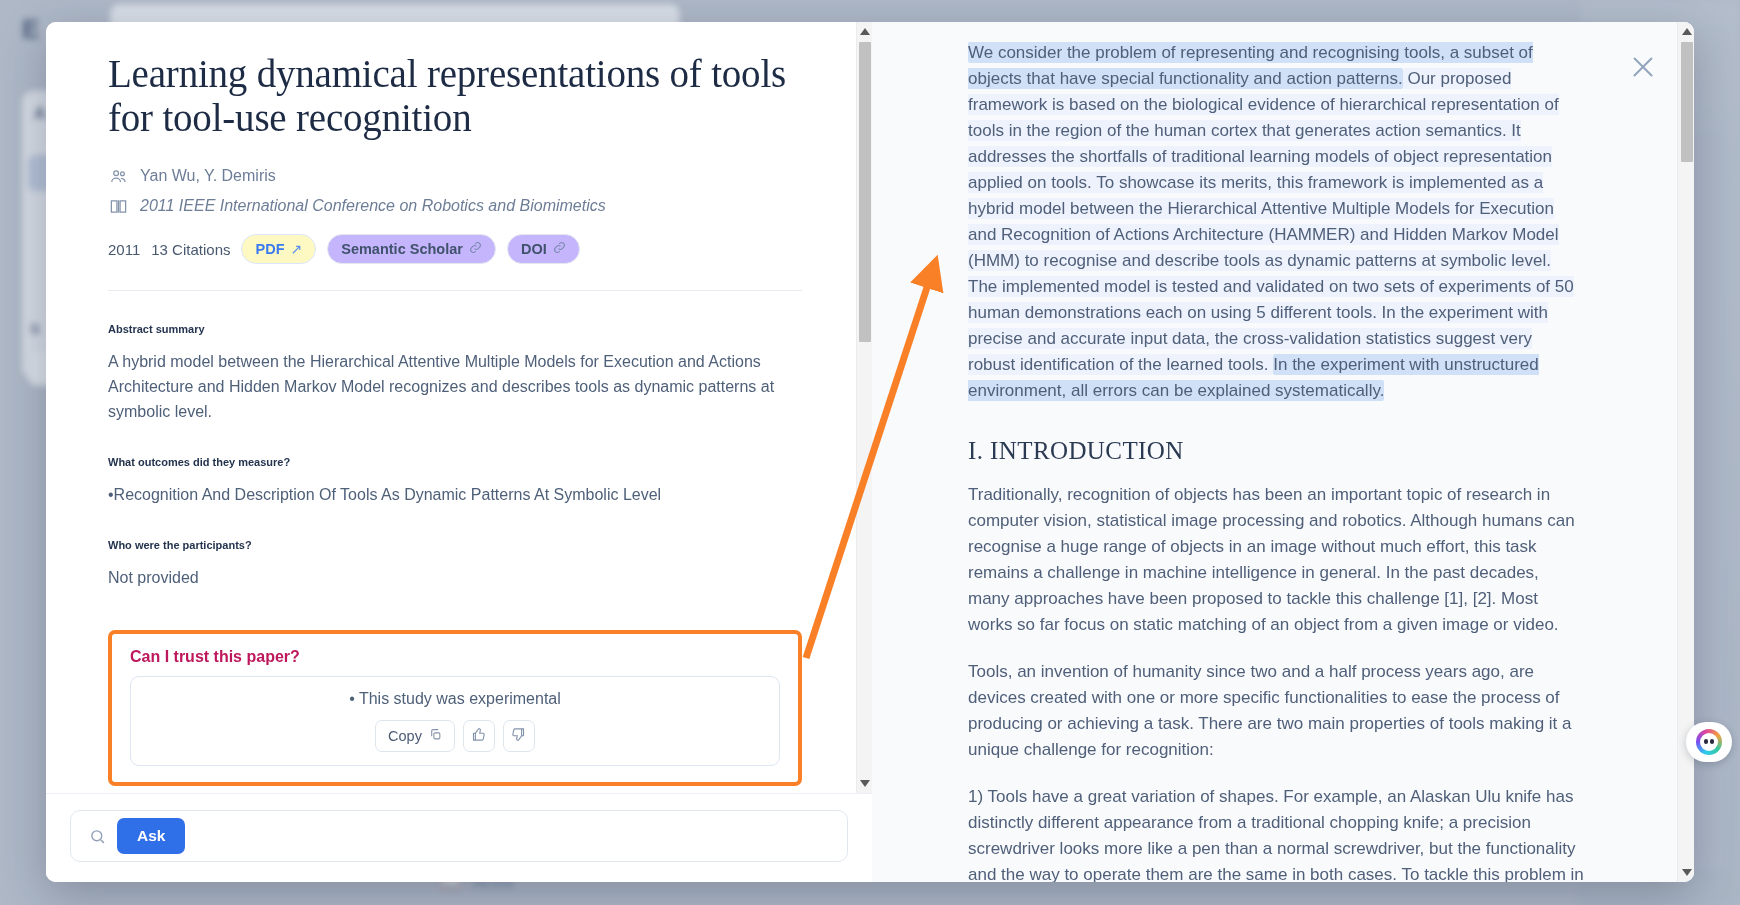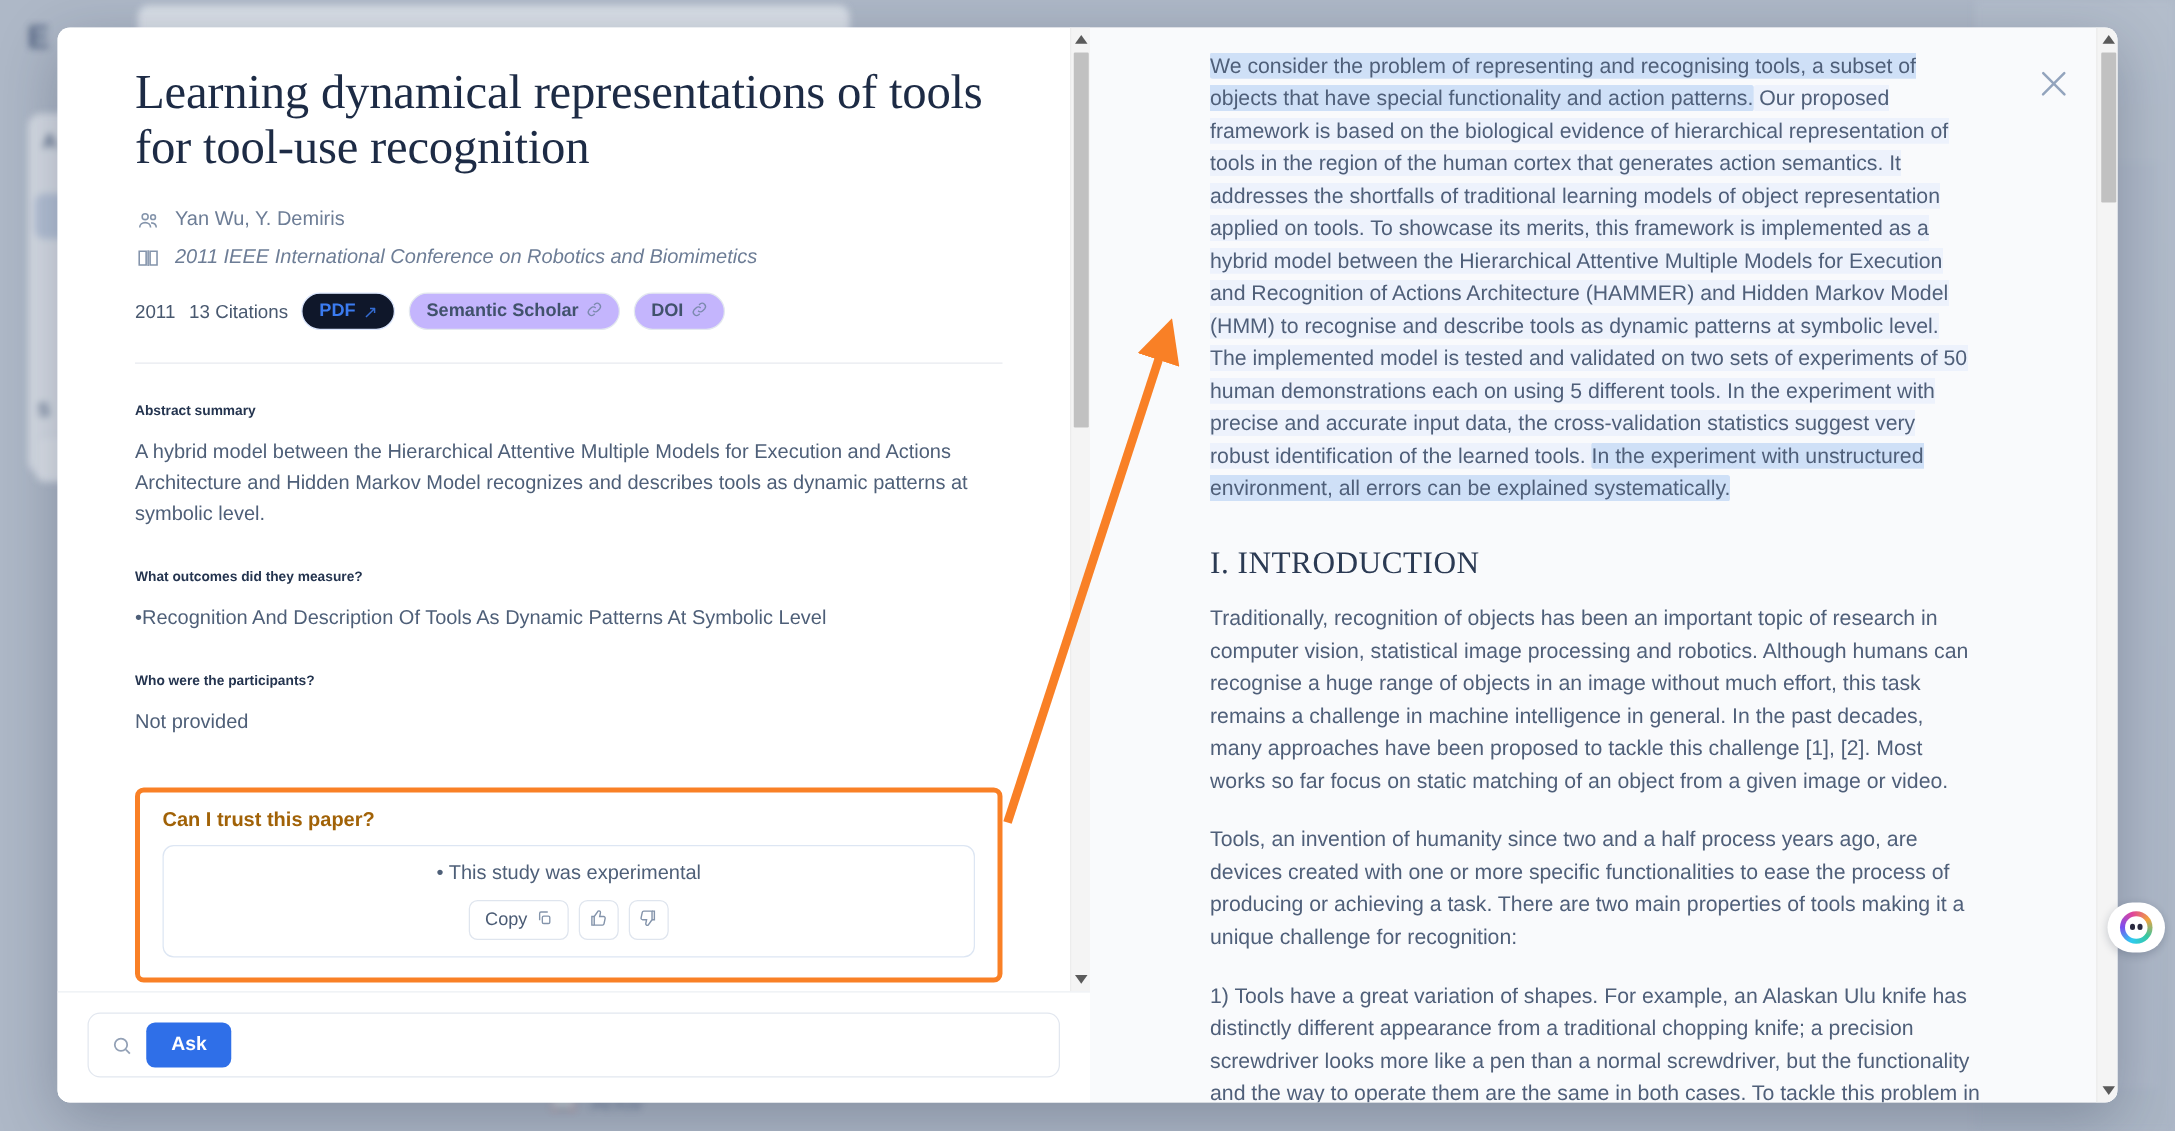--- a/index.html
+++ b/index.html
@@ -122,21 +122,21 @@
   }
   .chip-plain { font-size: 15px; color: #48586f; }
   .chip {
     display: inline-flex; align-items: center; gap: 6px;
     height: 30px; padding: 0 13px;
     border-radius: 15px;
     background: #c4b5fd; border: 1px solid #e3e8ef;
     font-size: 14.5px; font-weight: 700; color: #41526c;
     cursor: pointer; white-space: nowrap;
   }
-  .chip.pdf { background: #0f172a; border-color: #dbe6fd; color: #3b7bf0; }
+  .chip.pdf { background: #fef9c3; border-color: #dbe6fd; color: #3b7bf0; }
   .chip .glyph { font-weight: 400; font-size: 14px; opacity: .85; }
 
   .divider { height: 1px; background: #e7eaf0; margin: 26px 0 0 0; }
 
   .sect { margin-top: 32px; }
   .sect h3 {
     font-size: 11px; font-weight: 700; color: #24344f;
     margin-bottom: 14px;
   }
   .sect p, .sect li {
@@ -145,21 +145,21 @@
   .bullet-tight { font-size: 16px; line-height: 25px; color: #4e5f78; }
 
   
   .trust-wrap {
     position: relative;
     margin-top: 40px;
     border: 4px solid #f98026;
     border-radius: 7px;
     padding: 14px 18px 16px 18px;
   }
-  .trust-wrap h3 { font-size: 16px; font-weight: 700; color: #a16207; margin-bottom: 10px; }
+  .trust-wrap h3 { font-size: 16px; font-weight: 700; color: #be185d; margin-bottom: 10px; }
   .trust-card {
     border: 1px solid #dde6f3;
     border-radius: 9px;
     background: #fff;
     padding: 13px 14px;
     display: flex; align-items: center; justify-content: space-between;
     gap: 12px;
     flex-direction: column;
   }
   .trust-card .txt { font-size: 16px; color: #4e5f78; }

